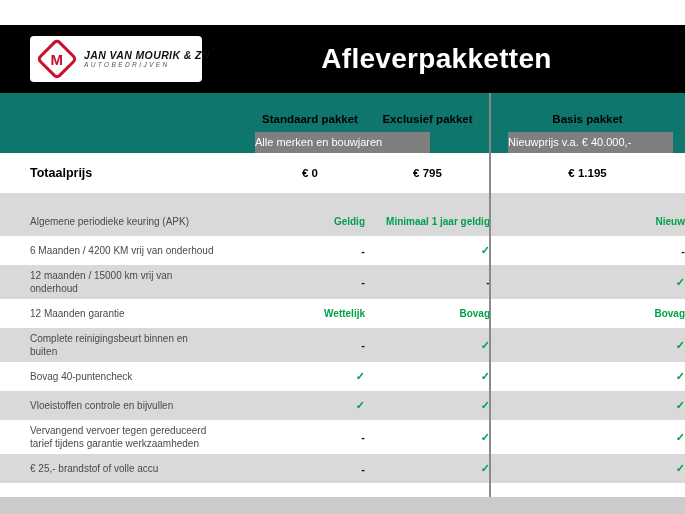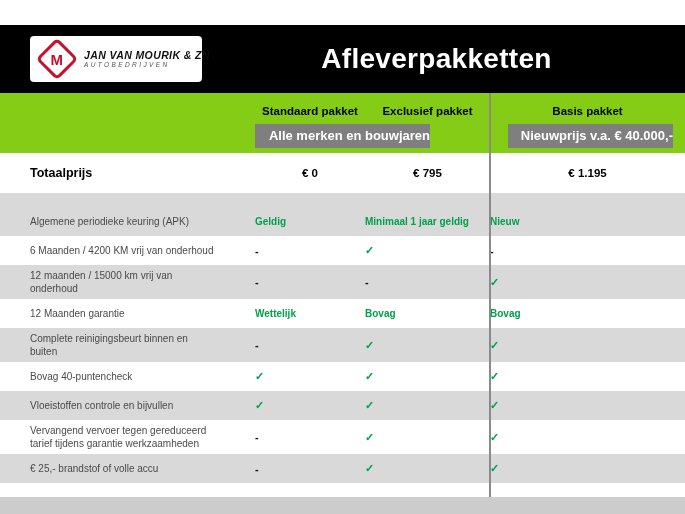--- a/index.html
+++ b/index.html
@@ -38,44 +38,44 @@
   .logo-line1 { font-size:10.5px; font-weight:bold; color:#111; letter-spacing:0.4px; white-space:nowrap; }
   .logo-line2 { font-size:6.5px; color:#555; letter-spacing:2.4px; }
   .title {
     flex:1; text-align:center; color:#ffffff;
     font-size:28px; font-weight:bold; letter-spacing:0.3px;
     padding-right:14px;
   }
   
   .grid4 { display:grid; grid-template-columns:255px 110px 125px 195px; }
   .table-head {
-    background:#84cc16; height:60px;
-    padding-top:12px; box-sizing:border-box;
+    background:#0f766e; height:60px;
+    padding-top:20px; box-sizing:border-box;
   }
   .col-head { text-align:center; font-weight:bold; font-size:11.5px; color:#000; }
   .badge-row { margin-top:7px; }
   .badge {
     background:#7f7f7f; color:#ffffff;
-    font-weight:bold; font-size:13px;
-    text-align:right; padding:4px 0; line-height:1.2;
+    font-weight:normal; font-size:11px;
+    text-align:left; padding:4px 0; line-height:1.2;
   }
   .badge-left  { grid-column:2 / 4; margin-right:60px; }
   .badge-right { grid-column:4 / 5; margin-left:18px; margin-right:12px; }
   .totals-row { background:#ffffff; height:40px; align-items:center; }
   .total-label { font-weight:bold; font-size:12.5px; color:#000; padding-left:30px; }
   .total-val { text-align:center; font-weight:bold; font-size:11.5px; color:#000; }
   .spacer-gray { height:14px; background:#d9d9d9; }
   .frow { align-items:center; min-height:29px; }
   .frow.odd { background:#d9d9d9; }
   .frow.even { background:#ffffff; }
   .frow .label {
     font-size:10px; color:#4a4a4a;
     padding:4px 40px 4px 30px; line-height:1.3; box-sizing:border-box;
   }
-  .cell { text-align:left; }
+  .cell { text-align:right; }
   .cell-text  { color:#00a14b; font-weight:bold; font-size:10px; }
   .cell-check { color:#00a14b; font-weight:bold; font-size:11px; }
   .cell-dash  { color:#111111; font-weight:bold; font-size:11px; }
   .v-divider {
     position:absolute; left:489px; top:93px;
     width:2px; height:404px; background:#8a8a8a;
   }
   .footer-strip {
     position:absolute; left:0; bottom:0;
     width:685px; height:17px; background:#cccccc;

